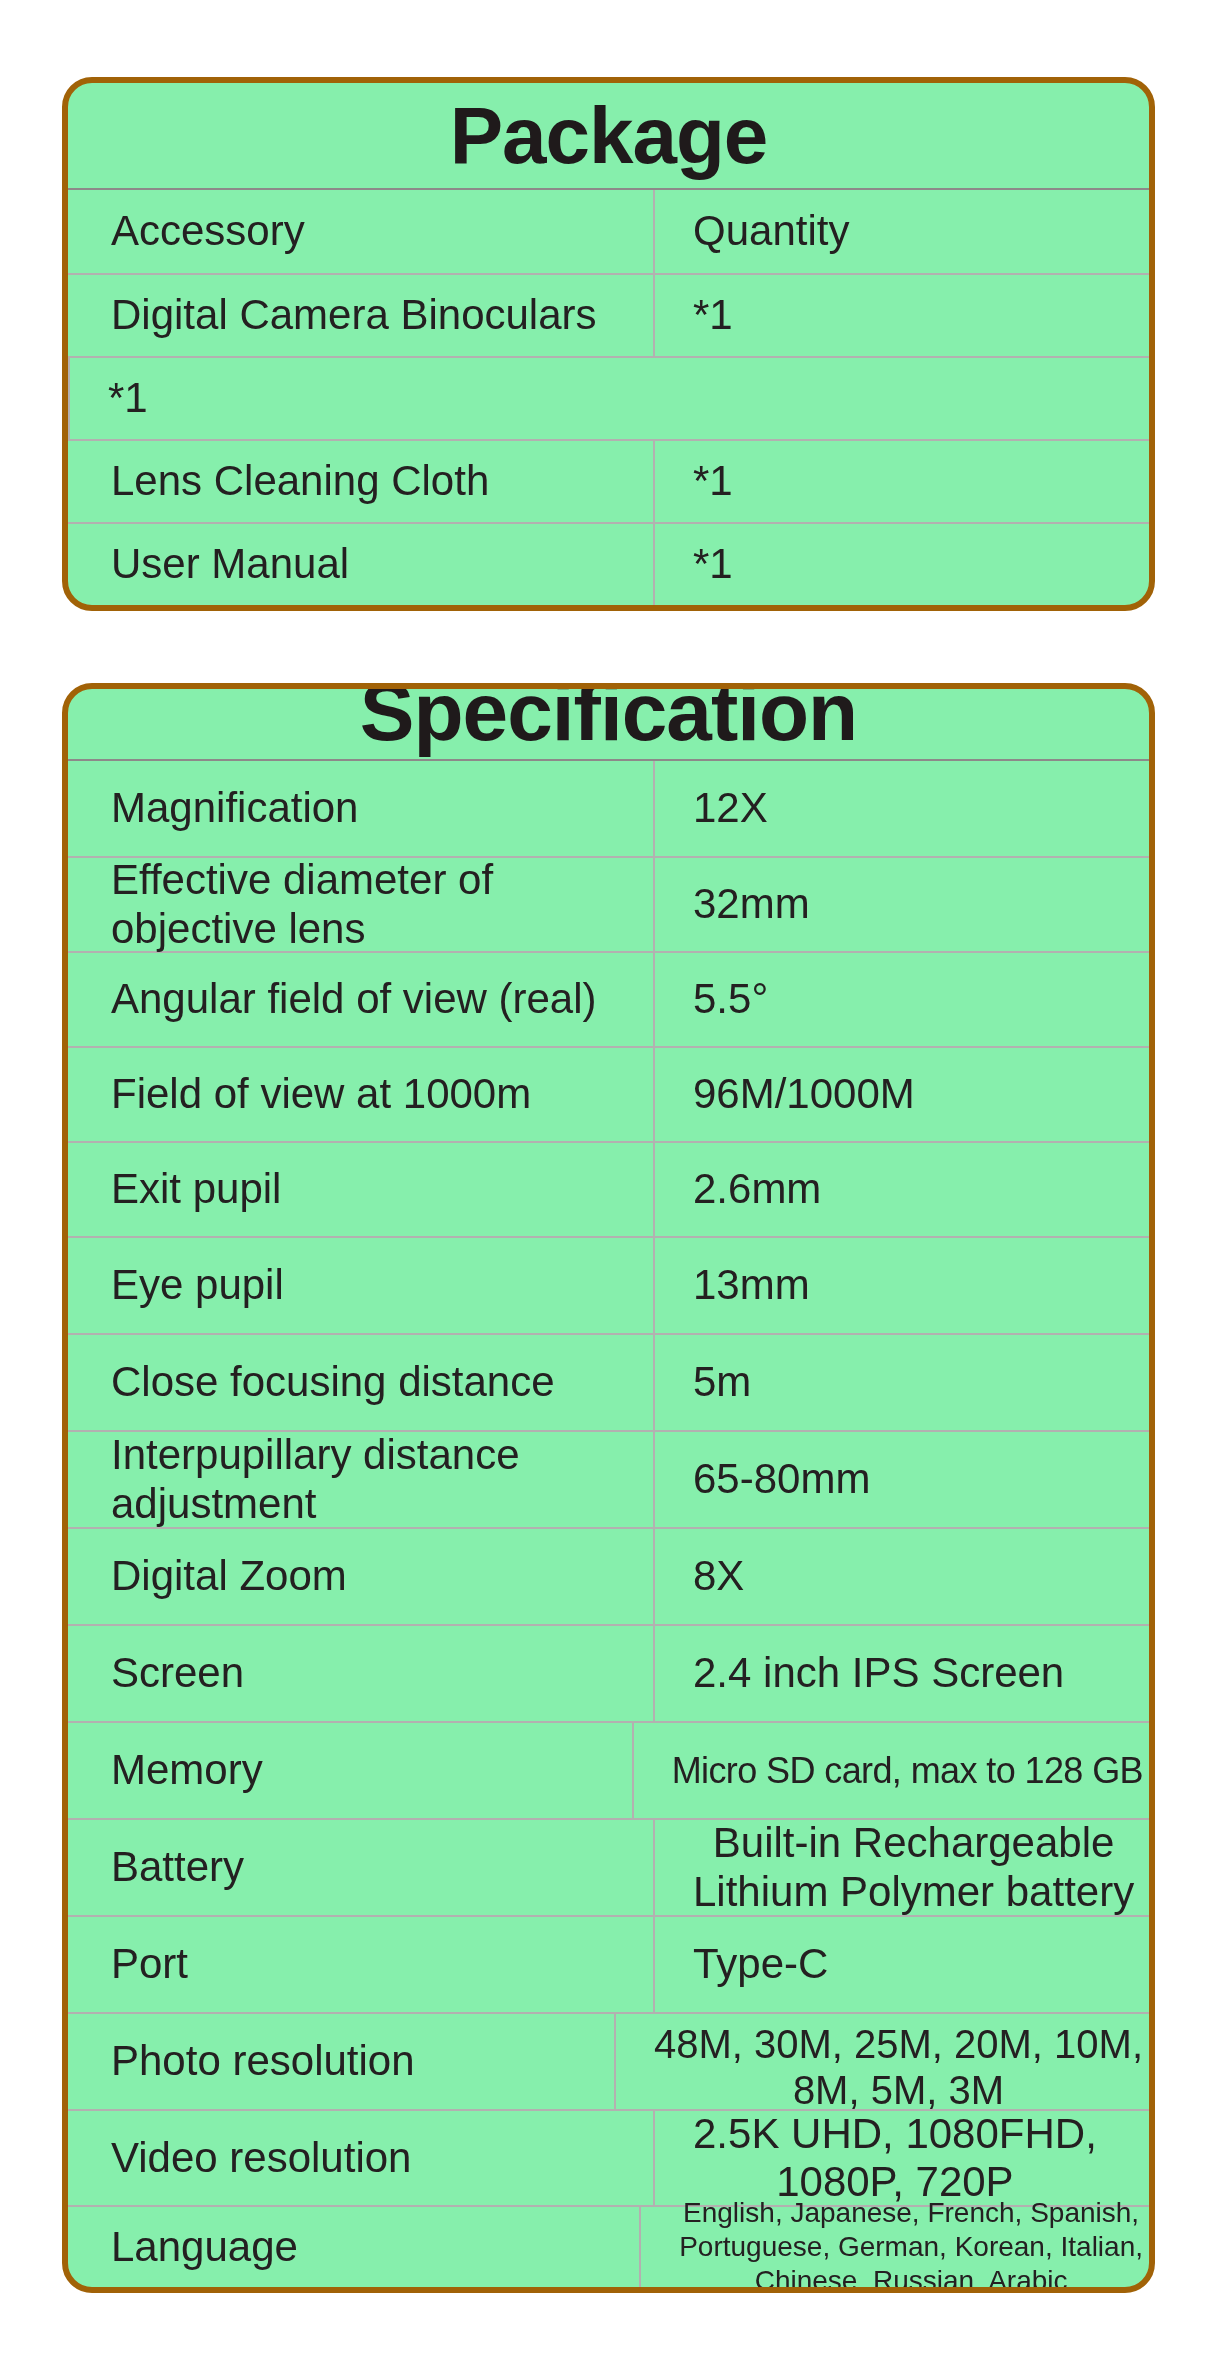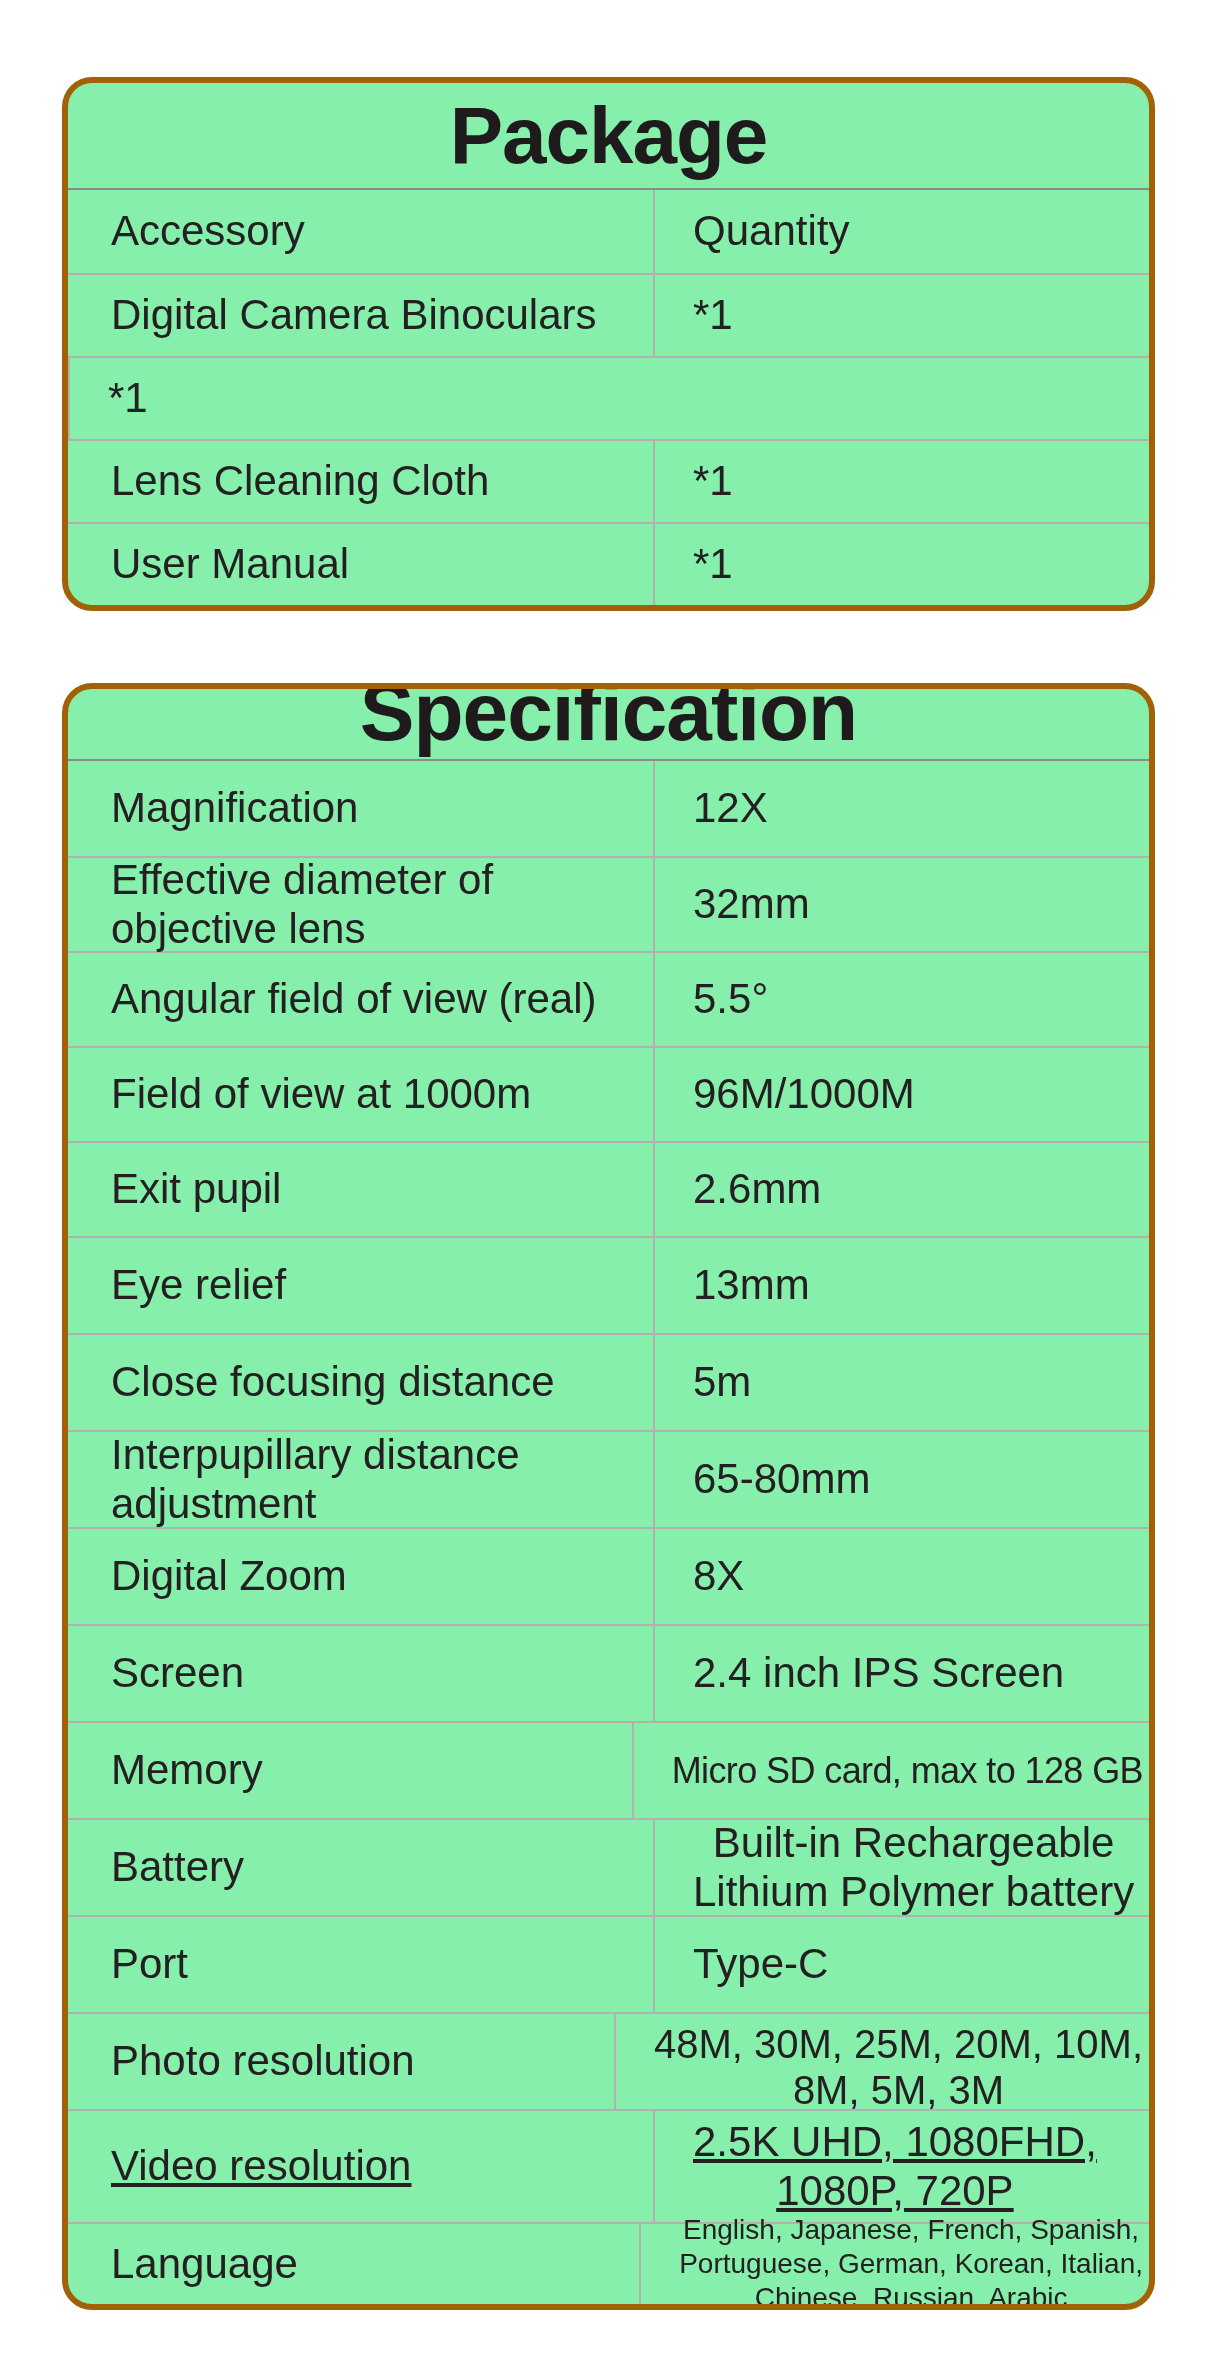--- a/index.html
+++ b/index.html
@@ -24,21 +24,21 @@
   .table-title{
     font-weight:bold;color:#1f1a1b;letter-spacing:-1px;white-space:pre;
   }
   .package .table-title{font-size:80px;}
   .spec .table-title{font-size:82px;}
   .row{display:flex;box-sizing:border-box;gap:39px;}
   .row + .row{border-top:2px solid #b3b0b0;}
   .h83{height:83px;}
   .h95{height:95px;}
   .h97{height:97px;}
-  .h96{height:113px;text-decoration:underline;}
+  .h96{height:96px;}
   .h106{height:82px;}
   .cl{
     width:546px;box-sizing:border-box;display:flex;align-items:center;
     padding-left:43px;
   }
   .cv{
     flex:1;box-sizing:border-box;display:flex;align-items:center;
     border-left:2px solid #b3b0b0;padding-left:38px;padding-right:6px;text-align:center;
   }
   .txt{
@@ -135,21 +135,21 @@
   <div class="row h95">
     <div class="cl">
       <span class="txt">Exit pupil</span>
     </div>
     <div class="cv">
       <span class="txt">2.6mm</span>
     </div>
   </div>
   <div class="row h97">
     <div class="cl">
-      <span class="txt">Eye relief</span>
+      <span class="txt">Eye pupil</span>
     </div>
     <div class="cv">
       <span class="txt">13mm</span>
     </div>
   </div>
   <div class="row h97">
     <div class="cl">
       <span class="txt">Close focusing distance</span>
     </div>
     <div class="cv">

